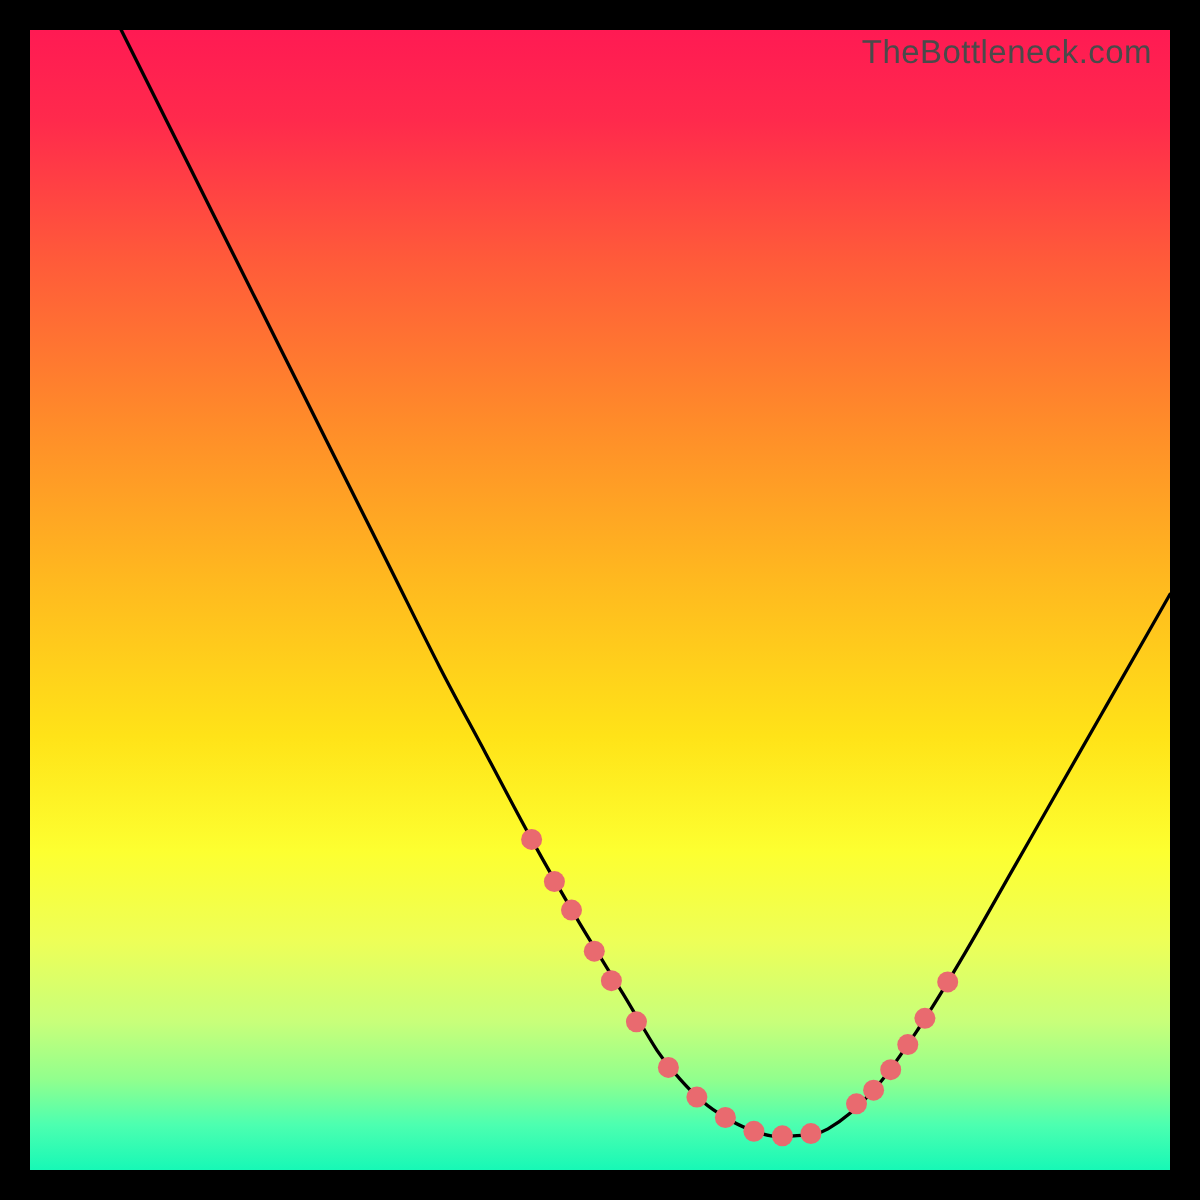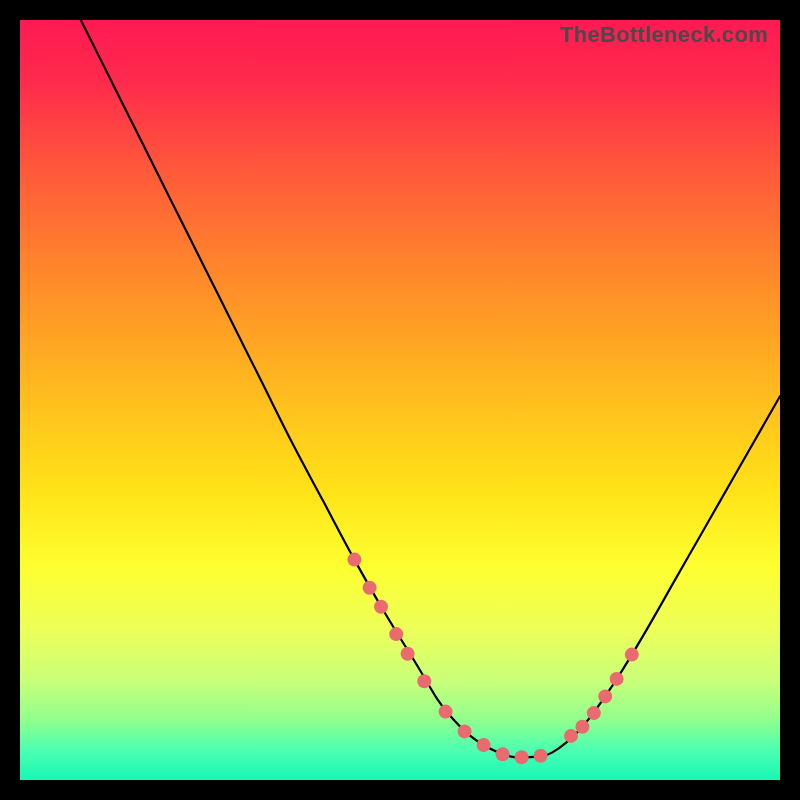--- a/index.html
+++ b/index.html
@@ -31,21 +31,21 @@
       #4dffb0 96%,
       #17f8b6 100%
     );
   }
   .watermark {
     position: absolute;
     top: 2px;
     right: 12px;
     color: #4a4a4a;
     font-size: 22px;
-    font-weight: 700;
+    font-weight: 400;
     letter-spacing: 0.3px;
     user-select: none;
   }
   svg.plot {
     position: absolute;
     left: 0;
     top: 0;
     width: 760px;
     height: 760px;
     overflow: visible;

